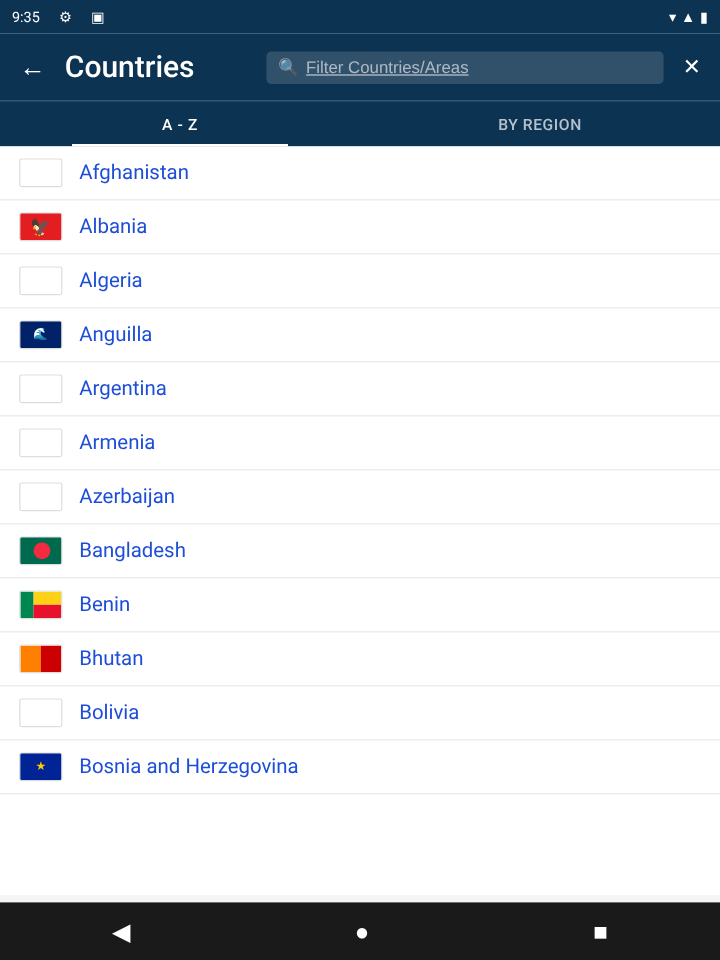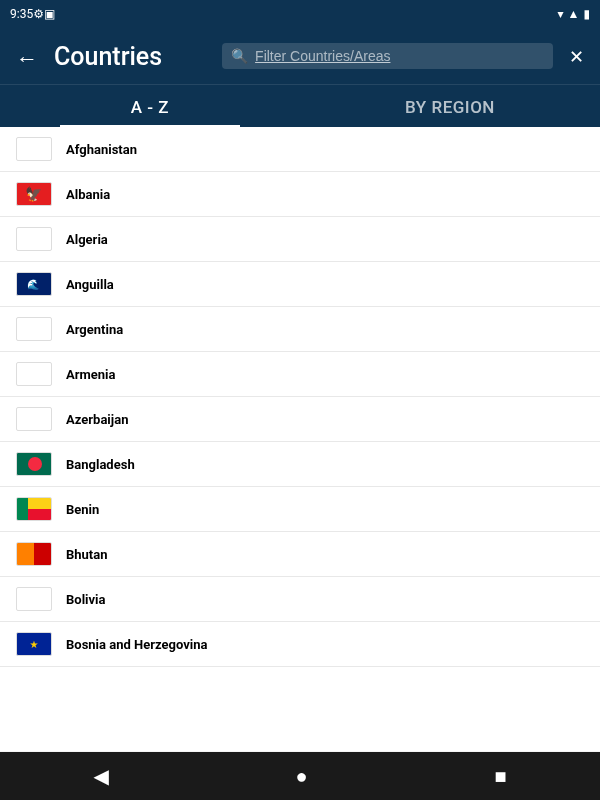--- a/index.html
+++ b/index.html
@@ -16,21 +16,21 @@
     .status-bar {
       background: #0d3352;
       height: 28px;
       display: flex;
       align-items: center;
       justify-content: space-between;
       padding: 0 10px;
       color: white;
       font-size: 12px;
     }
-    .status-bar-left { display: flex; align-items: center; gap: 0; }
+    .status-bar-left { display: flex; align-items: center; gap: 16px; }
     .status-bar-right { display: flex; align-items: center; gap: 4px; }
 
     
     .header {
       background: #0d3352;
       height: 56px;
       display: flex;
       align-items: center;
       padding: 0 12px;
       gap: 12px;
@@ -78,21 +78,21 @@
     .tabs {
       background: #0d3352;
       display: flex;
       border-top: 1px solid rgba(255,255,255,0.1);
     }
     .tab {
       flex: 1;
       text-align: center;
       padding: 12px 0 10px;
       color: rgba(255,255,255,0.7);
-      font-size: 17px;
+      font-size: 13px;
       font-weight: 500;
       cursor: pointer;
       letter-spacing: 0.5px;
       position: relative;
     }
     .tab.active {
       color: white;
     }
     .tab.active::after {
       content: '';
@@ -121,23 +121,22 @@
     .flag {
       width: 36px;
       height: 24px;
       border-radius: 2px;
       overflow: hidden;
       flex-shrink: 0;
       position: relative;
       border: 1px solid #ddd;
     }
     .country-name {
-      font-size: 13px;
-      color: #000000;
-      font-weight: bold;
+      font-size: 17px;
+      color: #1d4ed8;
     }
 
     
     
     .flag-af { display: flex; }
     .flag-af .s1 { background: #000; width: 33%; height: 100%; }
     .flag-af .s2 { background: #d32011; width: 34%; height: 100%; }
     .flag-af .s3 { background: #009a44; width: 33%; height: 100%; }
 
     

